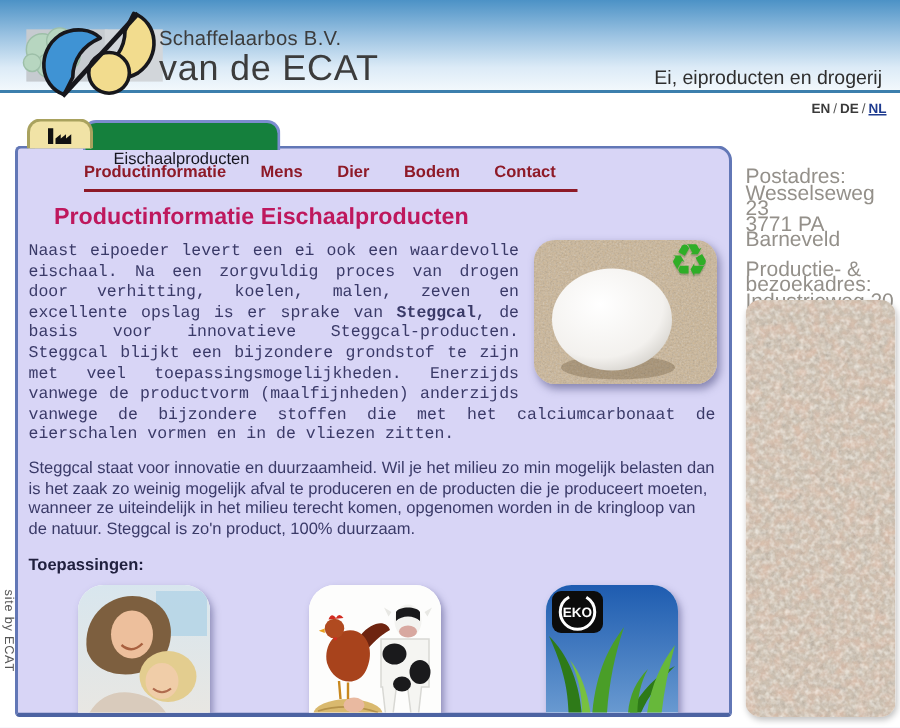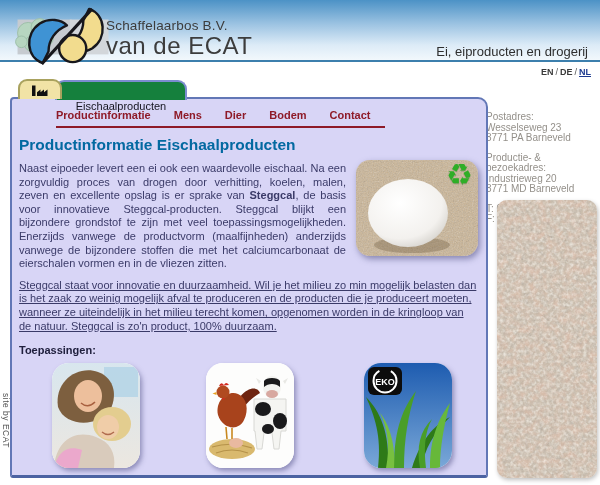--- a/index.html
+++ b/index.html
@@ -33,45 +33,45 @@
   
   .panel { position:absolute; left:10px; top:97px; width:478px; height:381px; z-index:1;
     background:#d8d5f6; border:2px solid #6277b6; border-bottom:3px solid #4c63a2;
     border-radius:4px 10px 3px 3px; overflow:hidden; }
   .navwrap { margin:5px 0 0 44px; }
   .nav { display:inline-block; border-bottom:2px solid #8e1a28; padding:1px 14px 3px 0; }
   .nav a { color:#8e1a28; font-size:11px; font-weight:bold; text-decoration:none; margin-right:23px; cursor:pointer; }
   .nav a:last-child { margin-right:0; }
 
   .content { padding:0 8px 0 6px; }
-  h1.pagetitle { font-size:15.5px; font-weight:bold; color:#0369a1; margin:8px 0 0 1px; }
+  h1.pagetitle { font-size:15.5px; font-weight:bold; color:#be185d; margin:8px 0 0 18px; }
 
   .egg-figure { float:right; width:122px; height:96px; margin:6px 0 6px 10px; position:relative;
     border-radius:14px; overflow:hidden; box-shadow:2px 3px 6px rgba(70,70,120,.55); }
   .egg-figure svg { display:block; }
   .recycle { position:absolute; right:5px; top:0px; font-size:30px; color:#2fae27;
     text-shadow:0 1px 1px rgba(0,60,0,.25); line-height:1; }
 
   p.body { font-size:11px; line-height:13.6px; color:#3a3a68; margin:8px 1px 0 1px; }
-  p.p1 { text-align:justify; }
-  p.p2 { text-align:left;text-decoration:underline; }
+  p.p1 { text-align:justify;font-family:Liberation Mono, monospace; }
+  p.p2 { text-align:left; }
 
   .apps-label { margin:11px 0 0 1px; font-size:11px; font-weight:bold; color:#20203e; }
   .apps-row { display:flex; margin:7px 0 0 34px; }
   .app { width:88px; }
   .app:nth-child(2) { margin-left:66px; }
   .app:nth-child(3) { margin-left:70px; }
   .app-img { width:88px; height:105px; border-radius:17px; overflow:hidden; background:#fff;
     box-shadow:2px 3px 5px rgba(70,70,125,.5); cursor:pointer; }
   .app-img svg { display:block; }
   .app-label { text-align:center; margin-top:5px; font-size:12.5px; font-weight:bold; color:#8e1a28; cursor:pointer; }
 
   
-  .address { position:absolute; left:486px; top:112px; width:100px;
-    font-size:10px; line-height:10.5px; color:#94908a; }
+  .address { position:absolute; left:497px; top:112px; width:100px;
+    font-size:14px; line-height:10.5px; color:#94908a; }
   .address .blk { margin-bottom:9px; }
   .shell-img { position:absolute; left:497px; top:200px; width:100px; height:278px;
     border-radius:10px; overflow:hidden; box-shadow:1px 2px 4px rgba(0,0,0,.25); }
   .shell-img svg { display:block; }
 
   
   .credit { position:absolute; left:1px; top:393px; writing-mode:vertical-rl;
     font-size:8.5px; color:#555; letter-spacing:.5px; cursor:pointer; }
 </style>
 </head>

